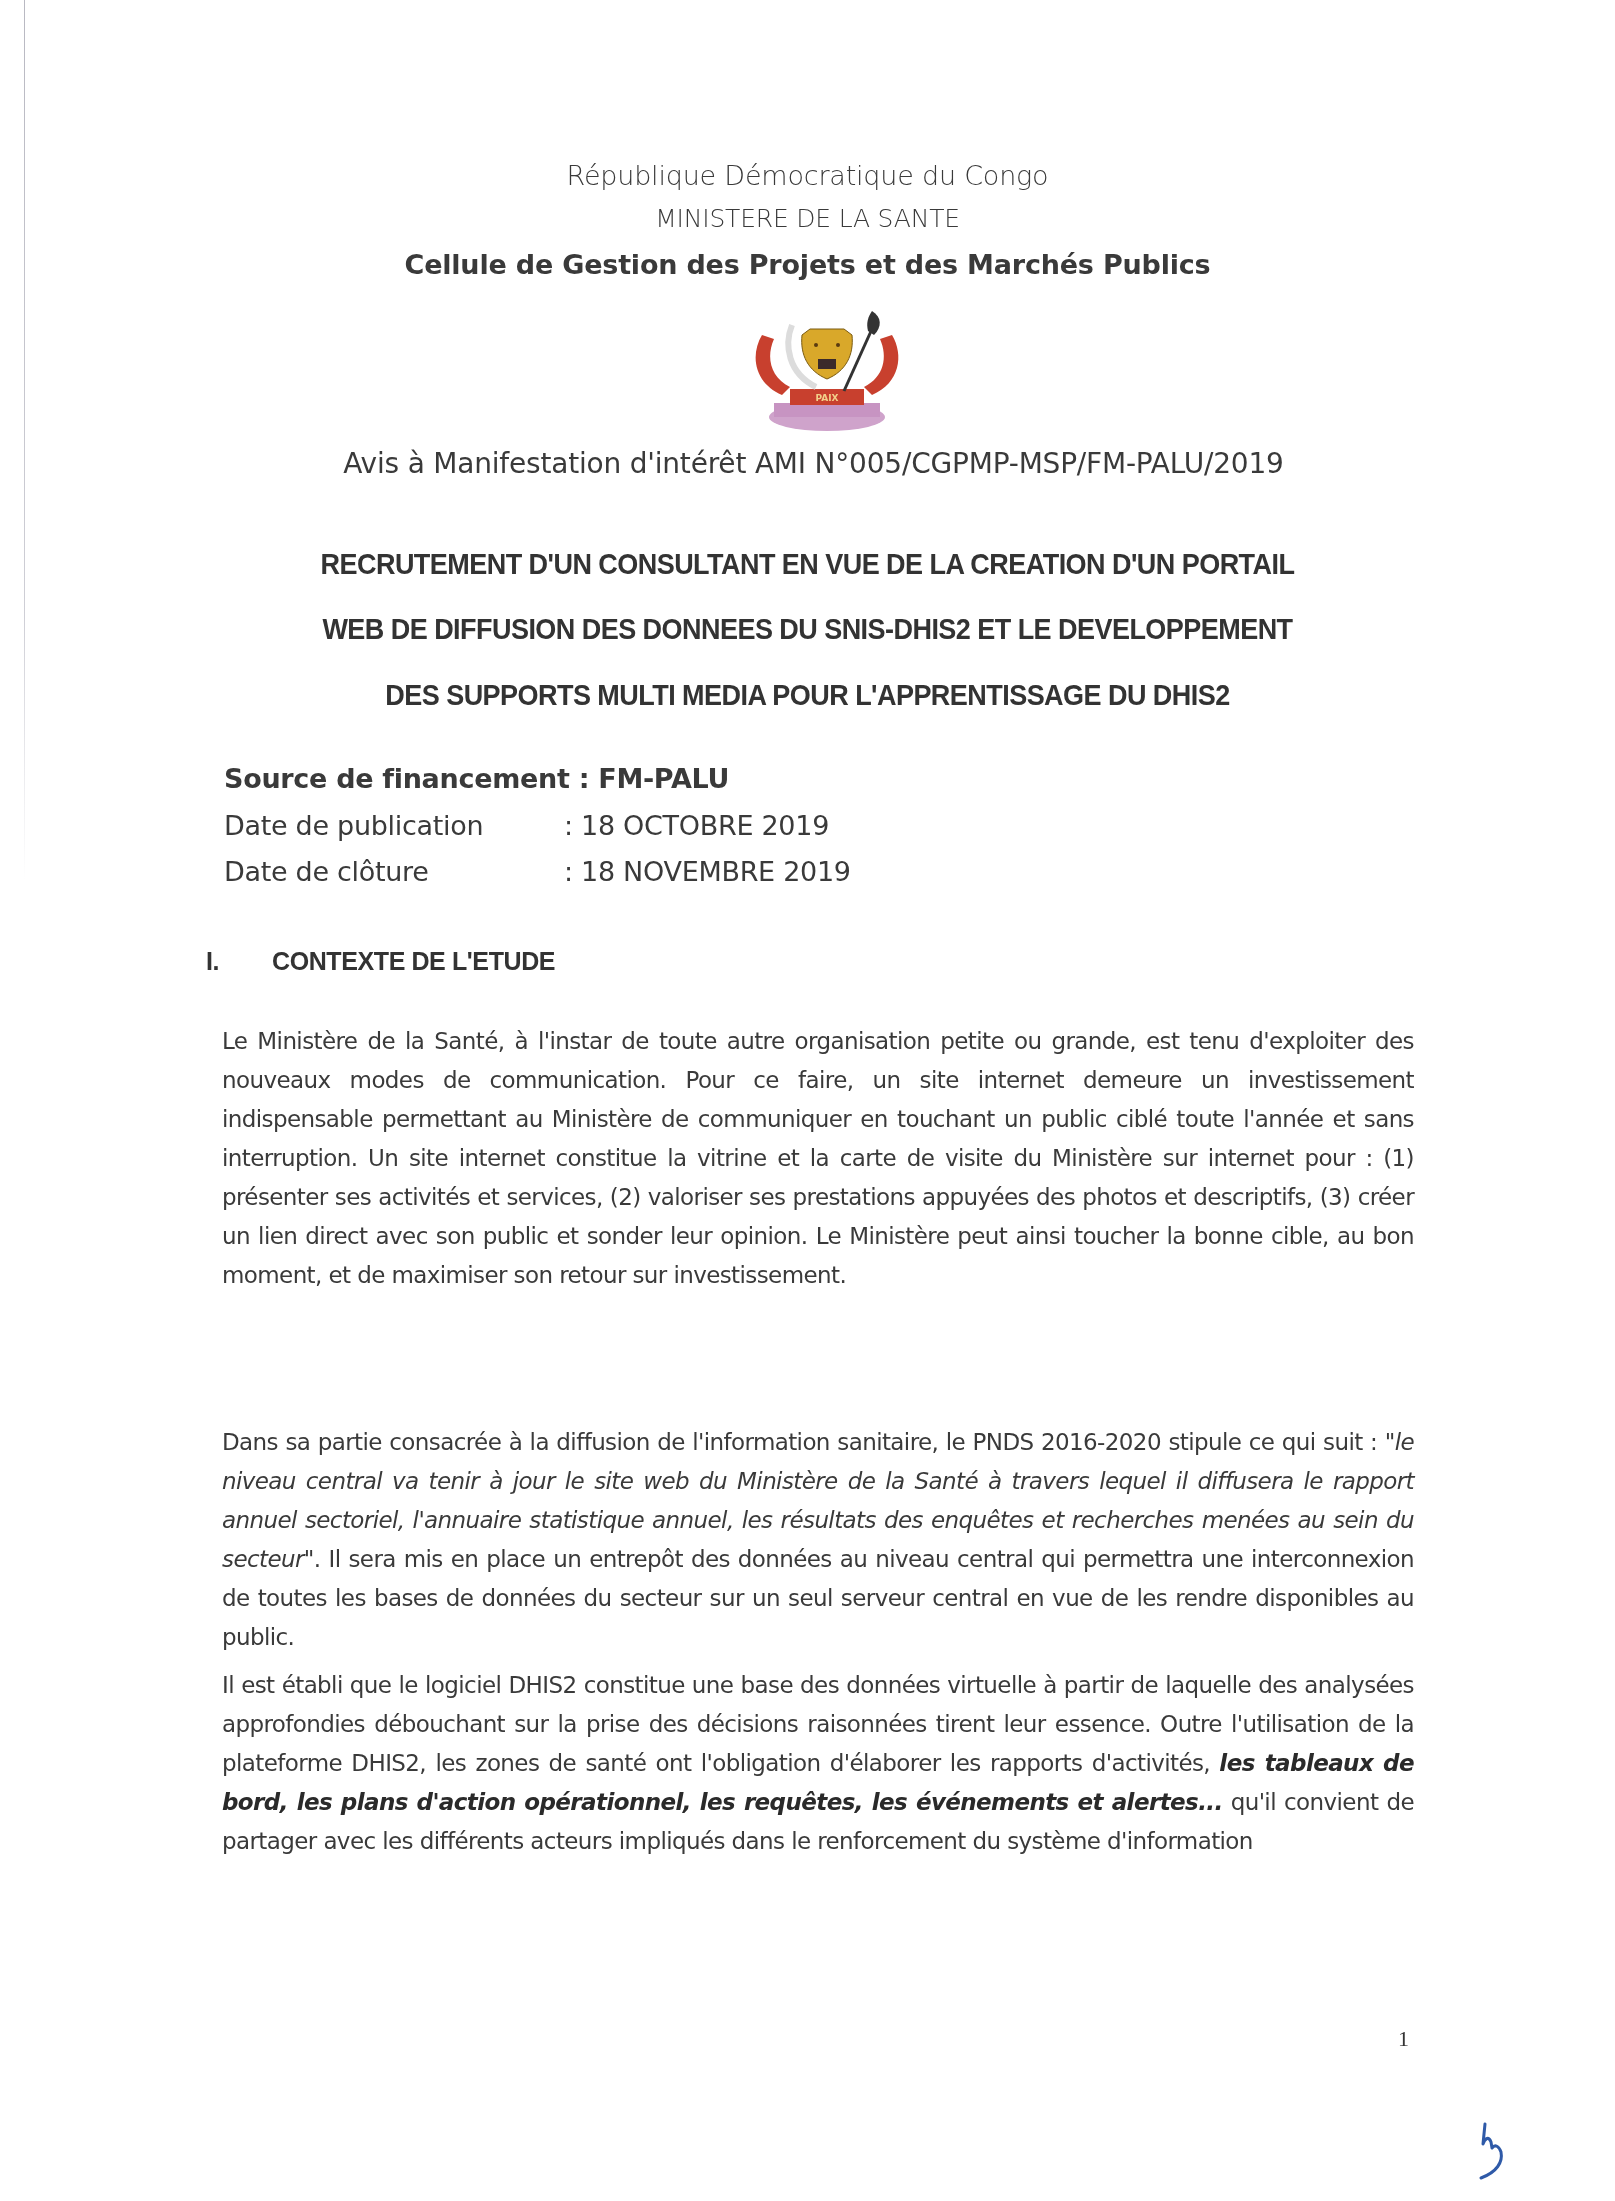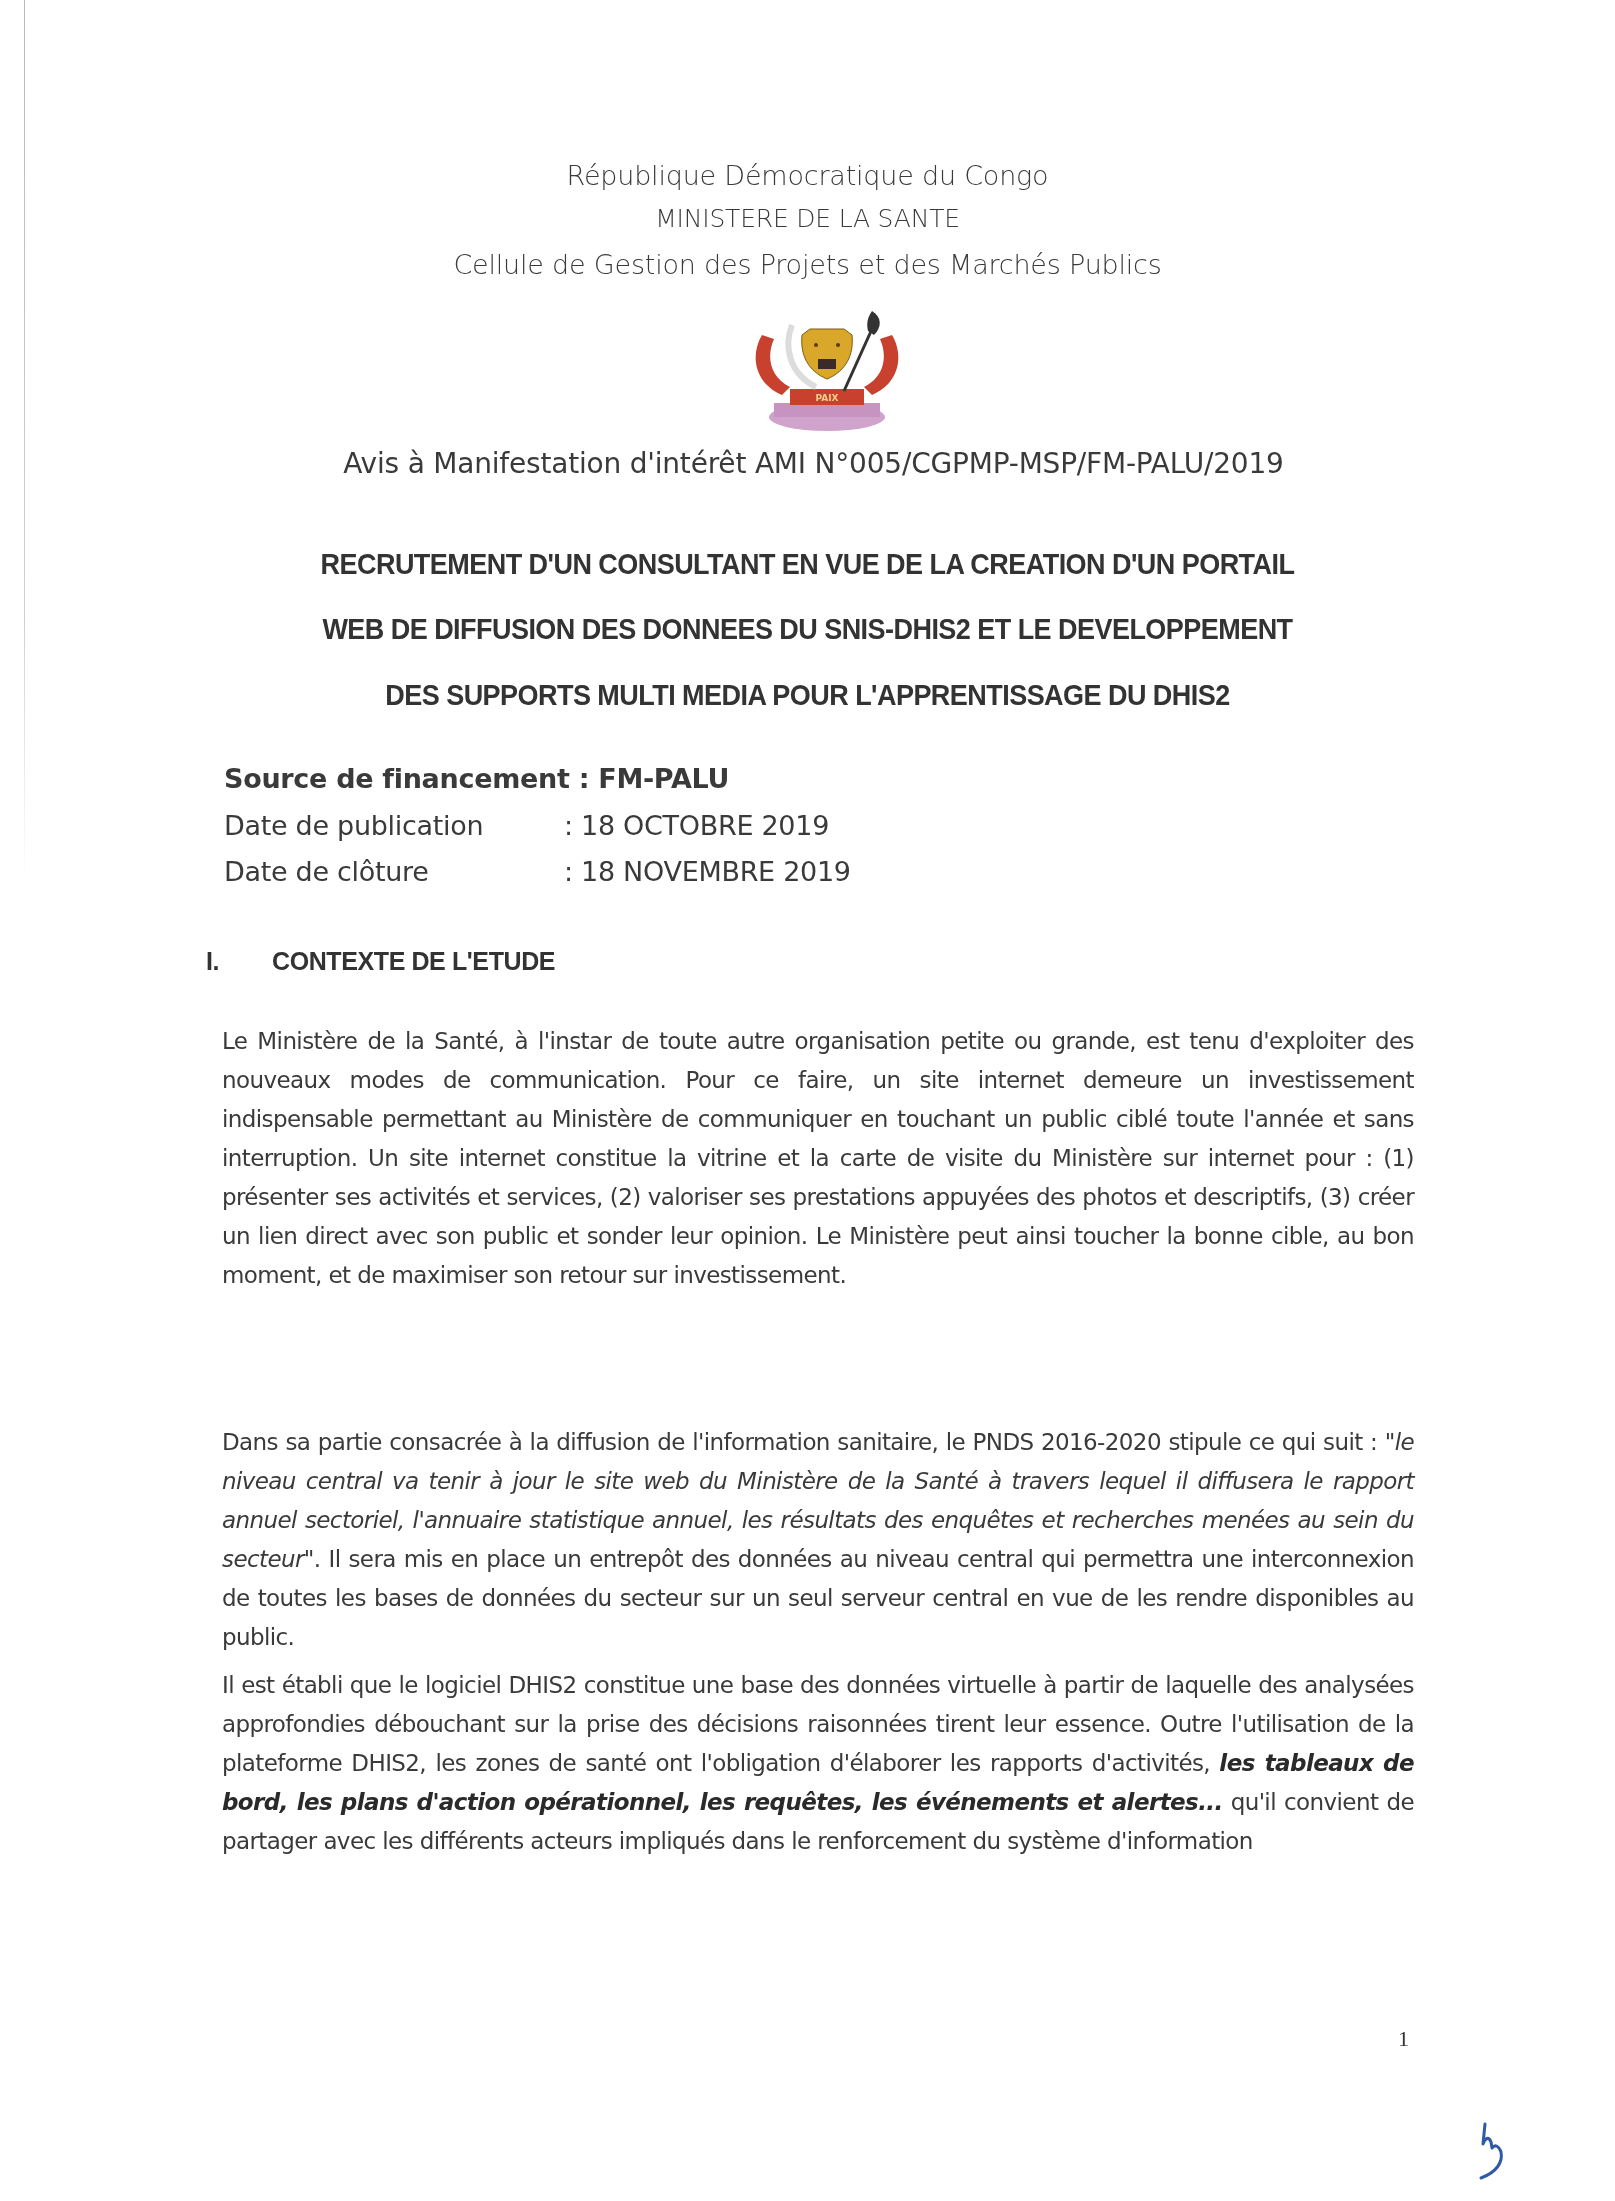--- a/index.html
+++ b/index.html
@@ -28,21 +28,21 @@
       left: 0;
       width: 1615px;
       text-align: center;
       font-size: 27px;
       font-weight: 300;
       letter-spacing: -0.2px;
       color: #3a3a3a;
     }
     .lh1 { top: 160px; }
     .lh2 { top: 204px; font-size: 25px; }
-    .lh3 { top: 249px; }
+    .lh3 { top: 249px; font-weight: bold; }
 
     .emblem {
       position: absolute;
       left: 732px;
       top: 295px;
       width: 190px;
       height: 140px;
     }
 
     .ami-ref {

